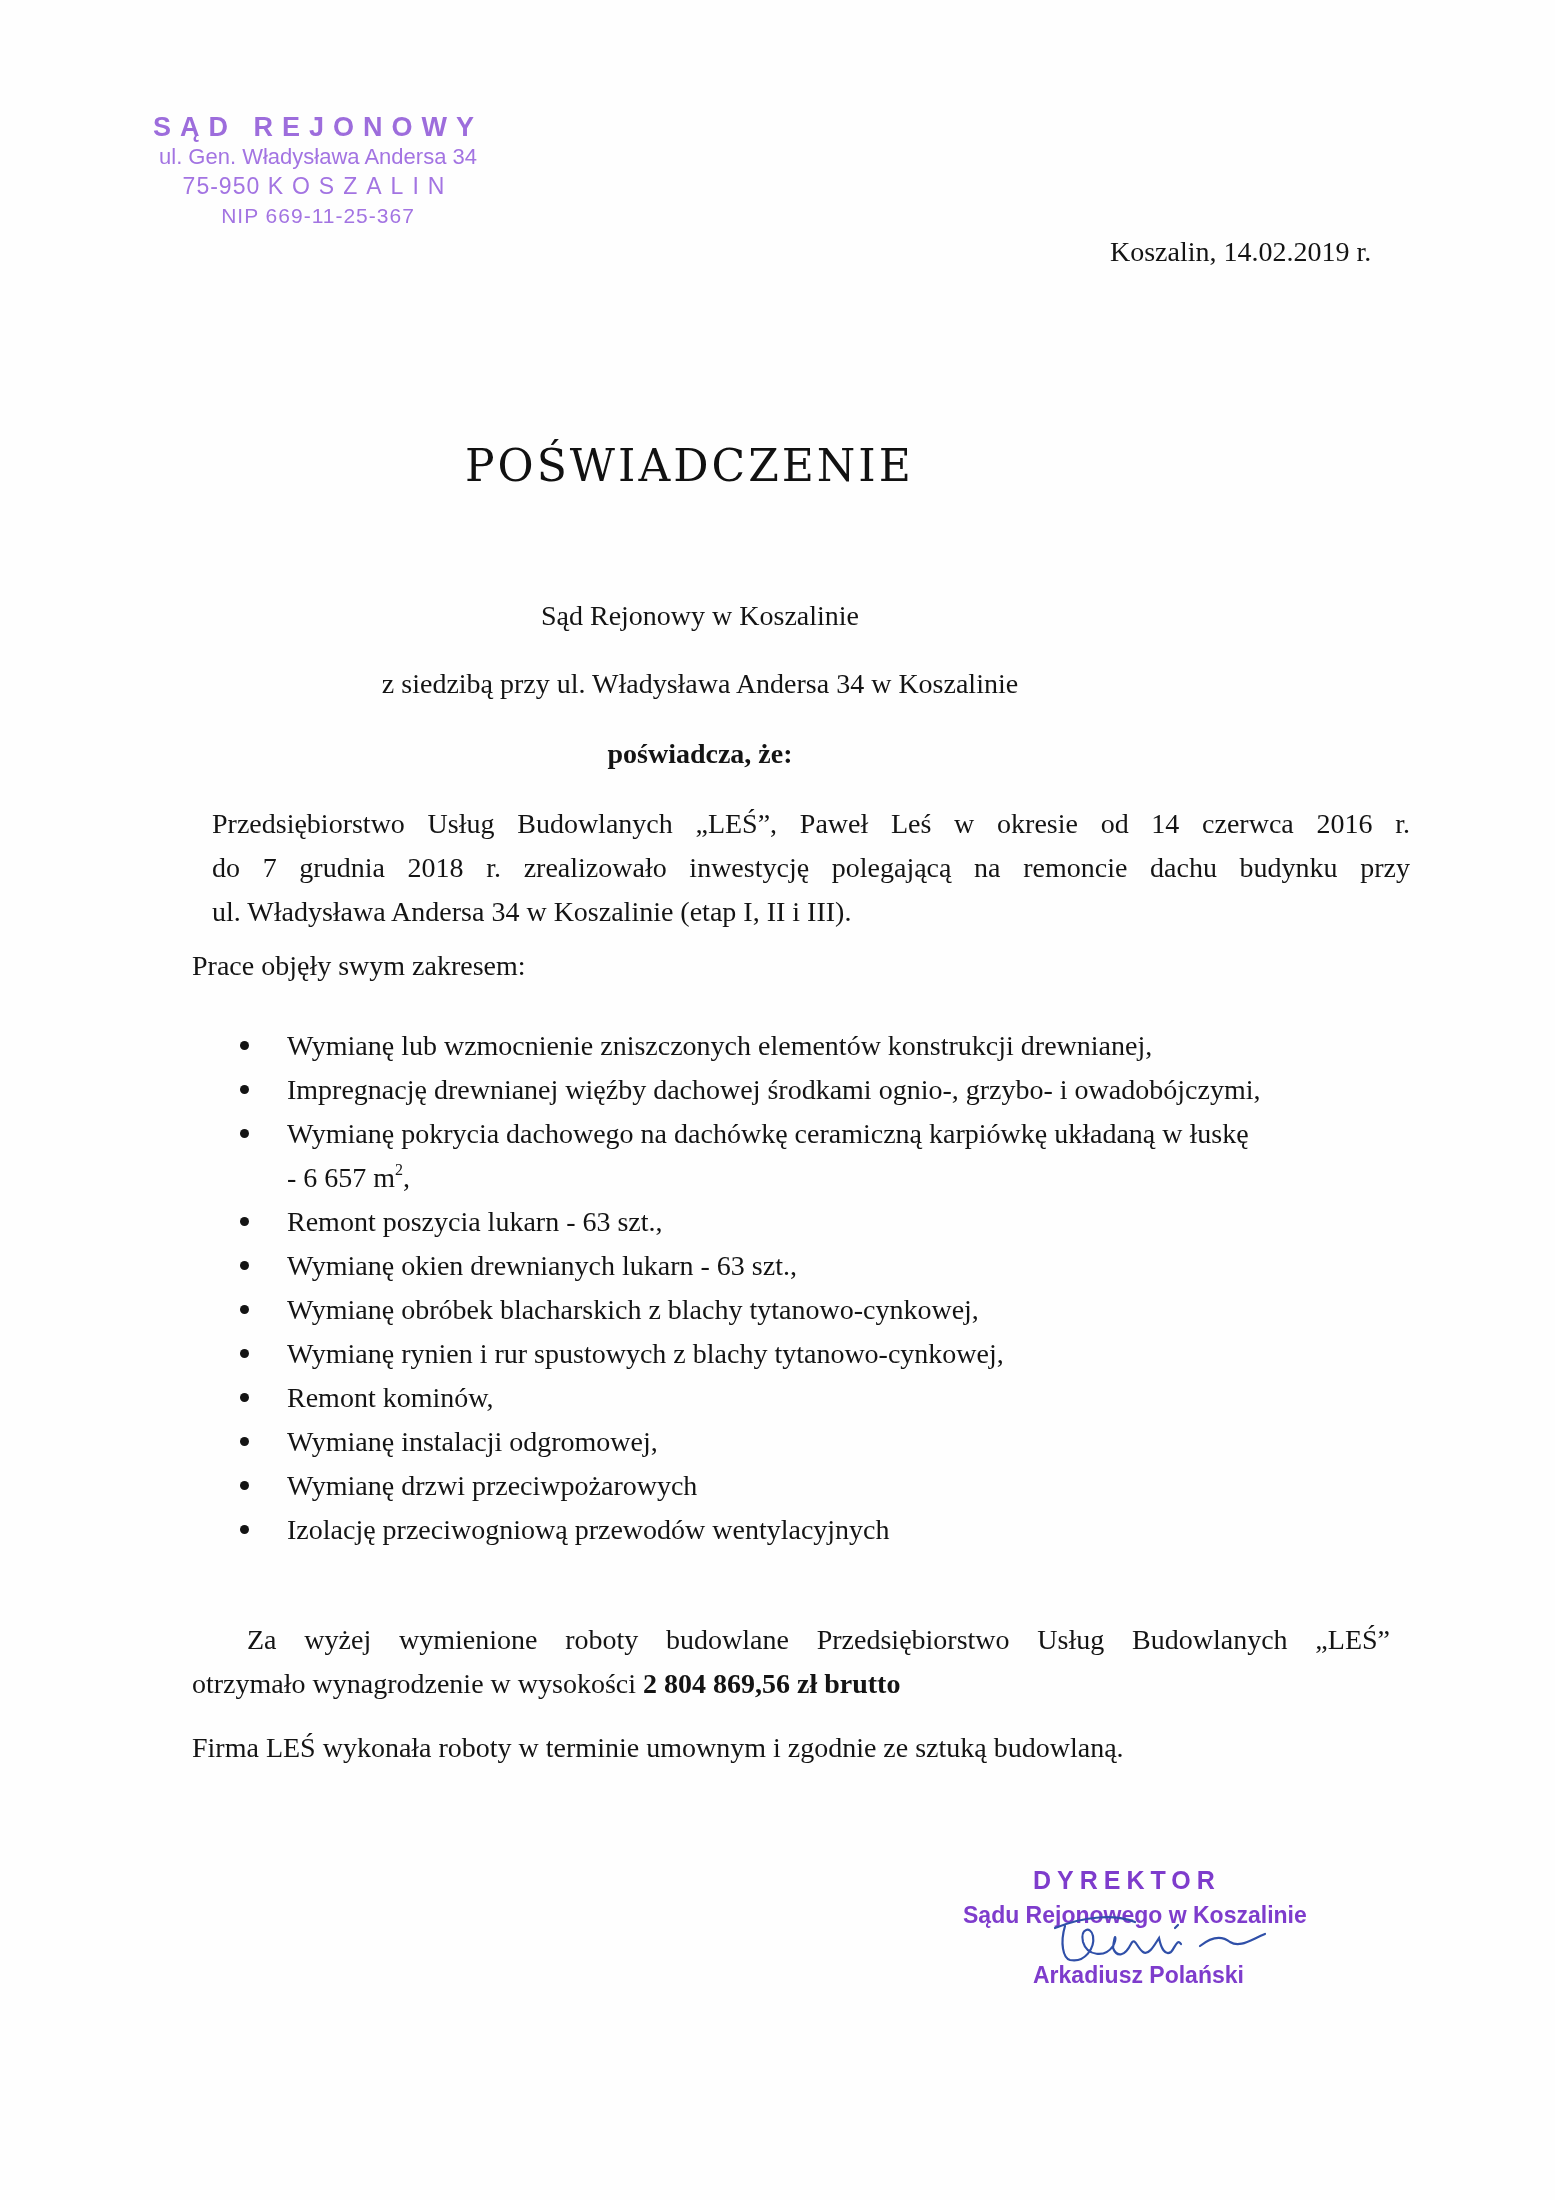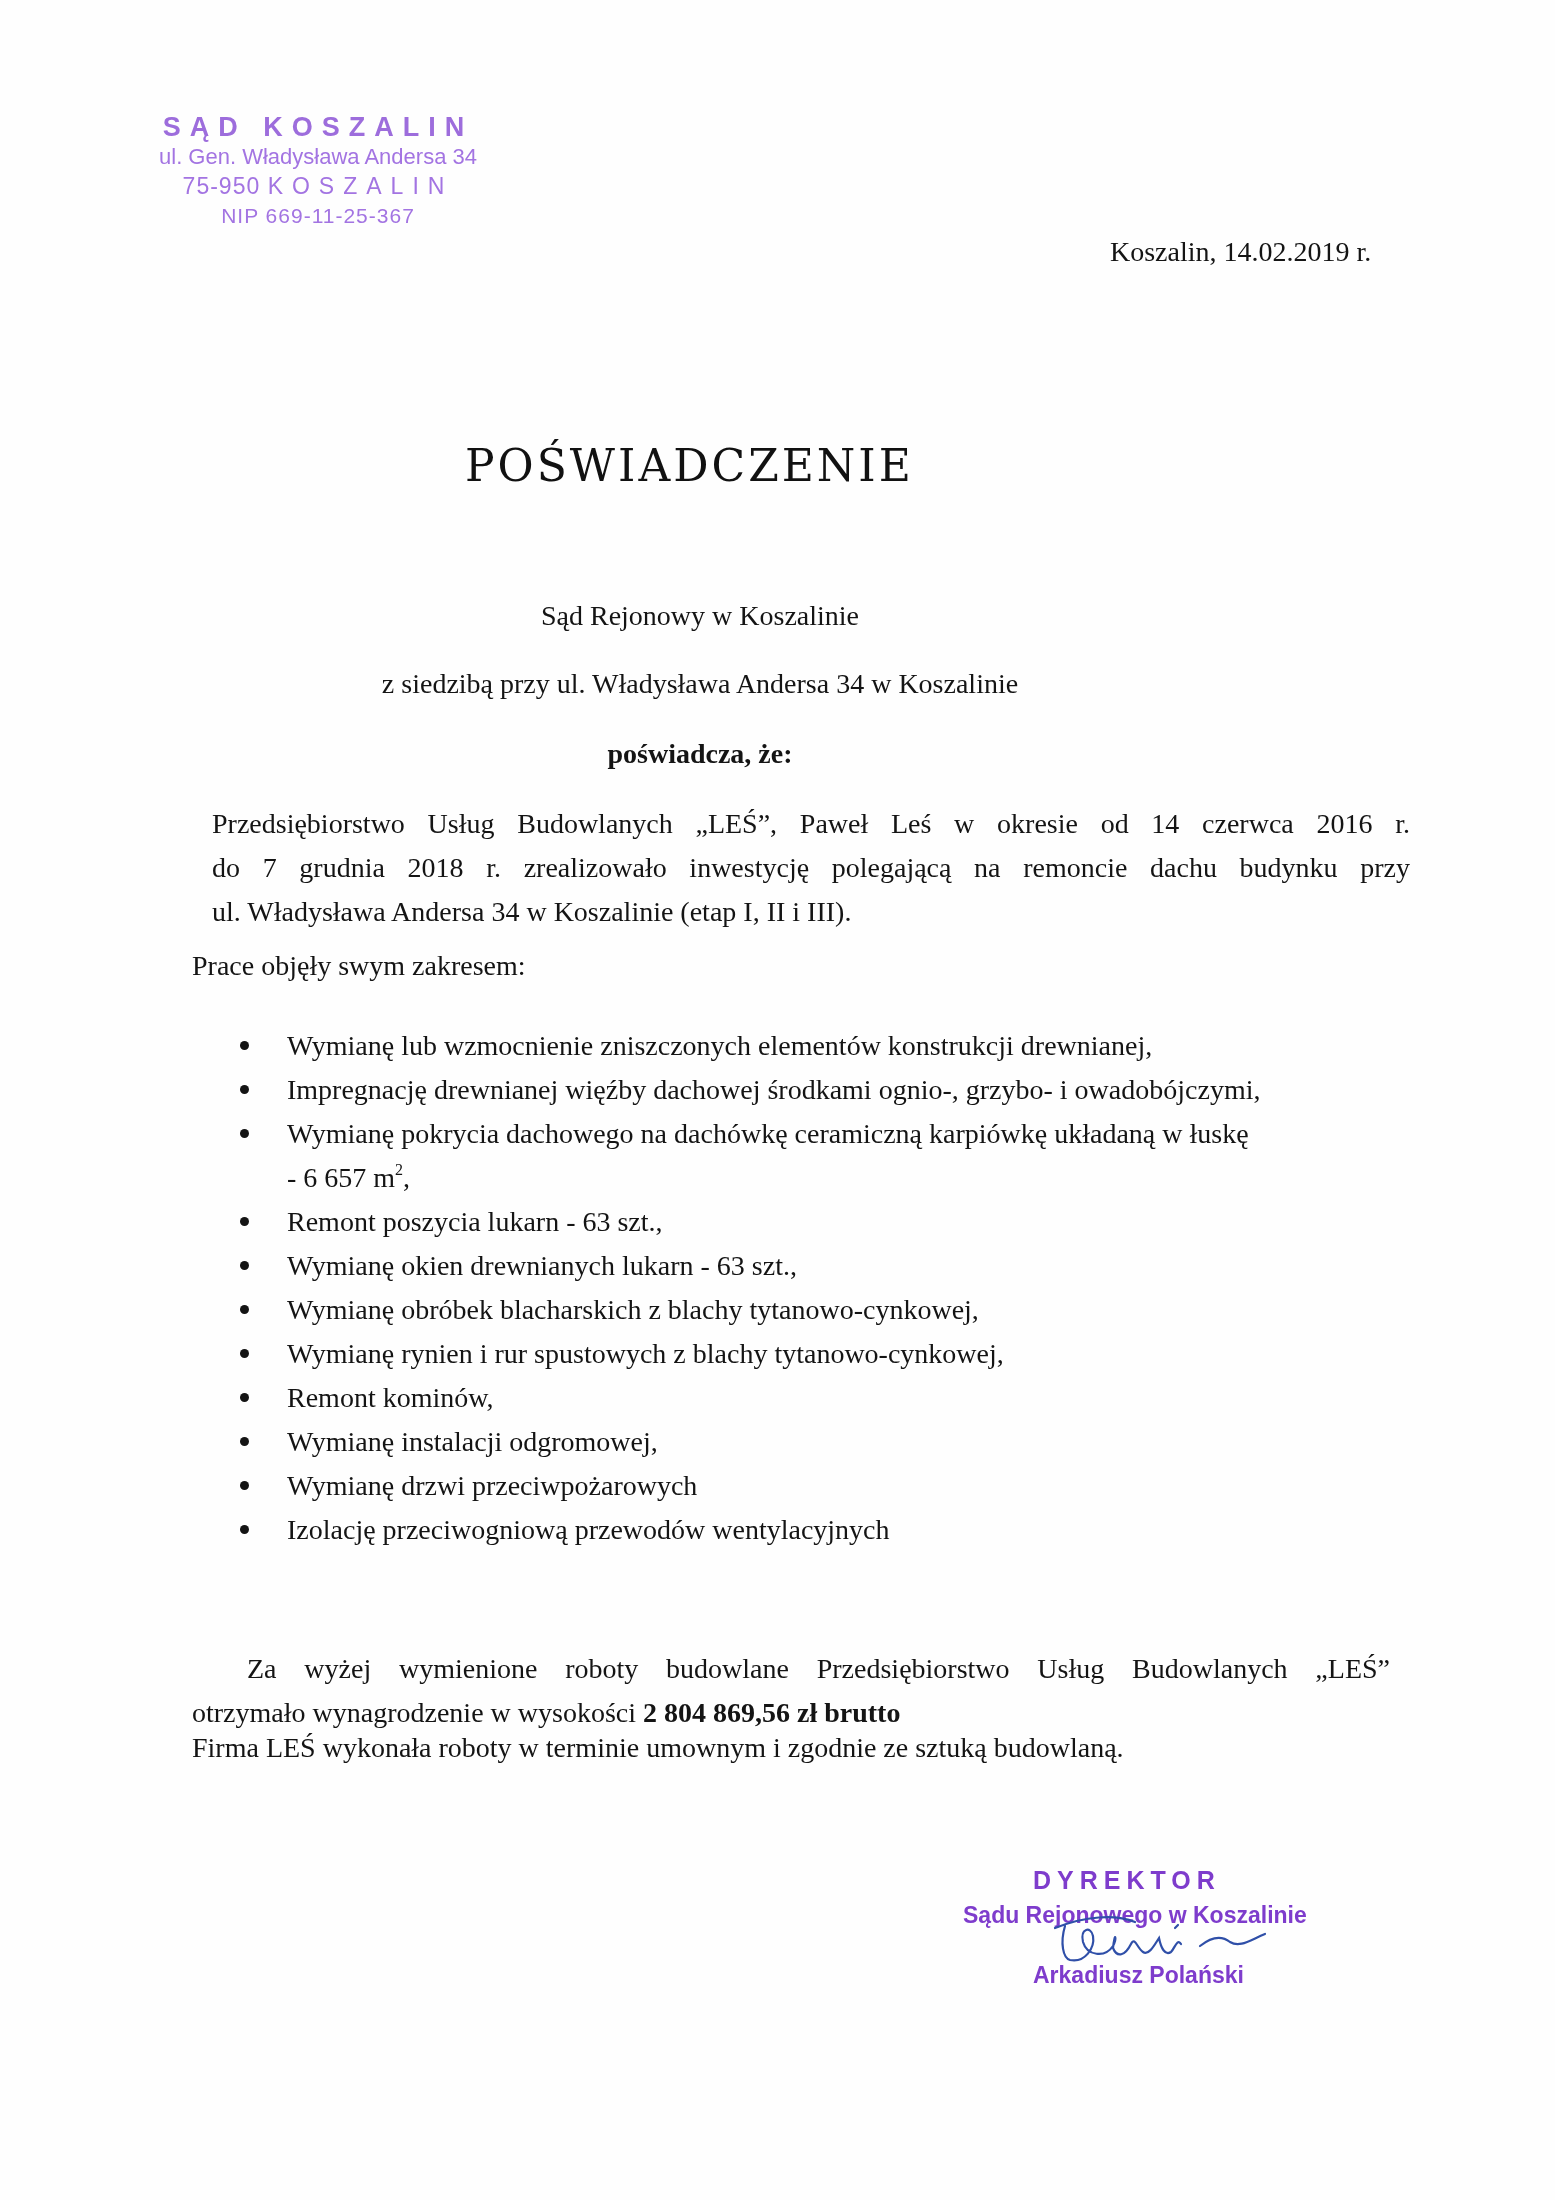--- a/index.html
+++ b/index.html
@@ -32,36 +32,36 @@
     .p2 { top: 944px; }
 
     .bullets { position: absolute; left: 232px; top: 1024px; width: 1160px; margin: 0; padding: 0; list-style: none; font-size: 28px; }
     .bullets li { position: relative; padding-left: 55px; line-height: 44px; }
     .bullets li .dot { position: absolute; left: 8px; top: 17px; width: 9px; height: 9px; border-radius: 50%; background: #141414; }
     .bullets li .cont { display: block; padding-left: 0; }
     .bullets sup { font-size: 16px; vertical-align: 12px; line-height: 0; }
 
     .p3 { top: 1618px; }
     .p3 .line, .p4 .line { display: block; height: 44px; }
-    .p3 .line.first, .p4 .line.first { text-indent: 55px; text-align-last: justify; margin-top: 29px; }
+    .p3 .line.first, .p4 .line.first { text-indent: 55px; text-align-last: justify; }
     .p4 { top: 1726px; }
 
     .sig-stamp { position: absolute; font-family: "Liberation Sans", "DejaVu Sans", sans-serif; color: #7e3ccc; font-weight: bold; white-space: nowrap; }
     .sig-title { left: 1033px; top: 1866px; font-size: 25px; letter-spacing: 6px; }
     .sig-org { left: 963px; top: 1902px; font-size: 23px; letter-spacing: 0px; }
     .sig-name { left: 1033px; top: 1962px; font-size: 23px; }
     .signature { position: absolute; left: 1025px; top: 1908px; width: 270px; height: 60px; }
   </style>
 </head>
 <body>
 
 <div class="page">
 
   <div class="stamp stamp-head">
-    <div class="l1">SĄD KOSZALIN</div>
+    <div class="l1">SĄD REJONOWY</div>
     <div class="l2">ul. Gen. Władysława Andersa 34</div>
     <div class="l3"><span>75-950</span> <span class="spaced">KOSZALIN</span></div>
     <div class="l4">NIP 669-11-25-367</div>
   </div>
 
   <div class="date serif">Koszalin, 14.02.2019 r.</div>
 
   <div class="title">POŚWIADCZENIE</div>
 
   <div class="center-line serif c1">Sąd Rejonowy w Koszalinie</div>

